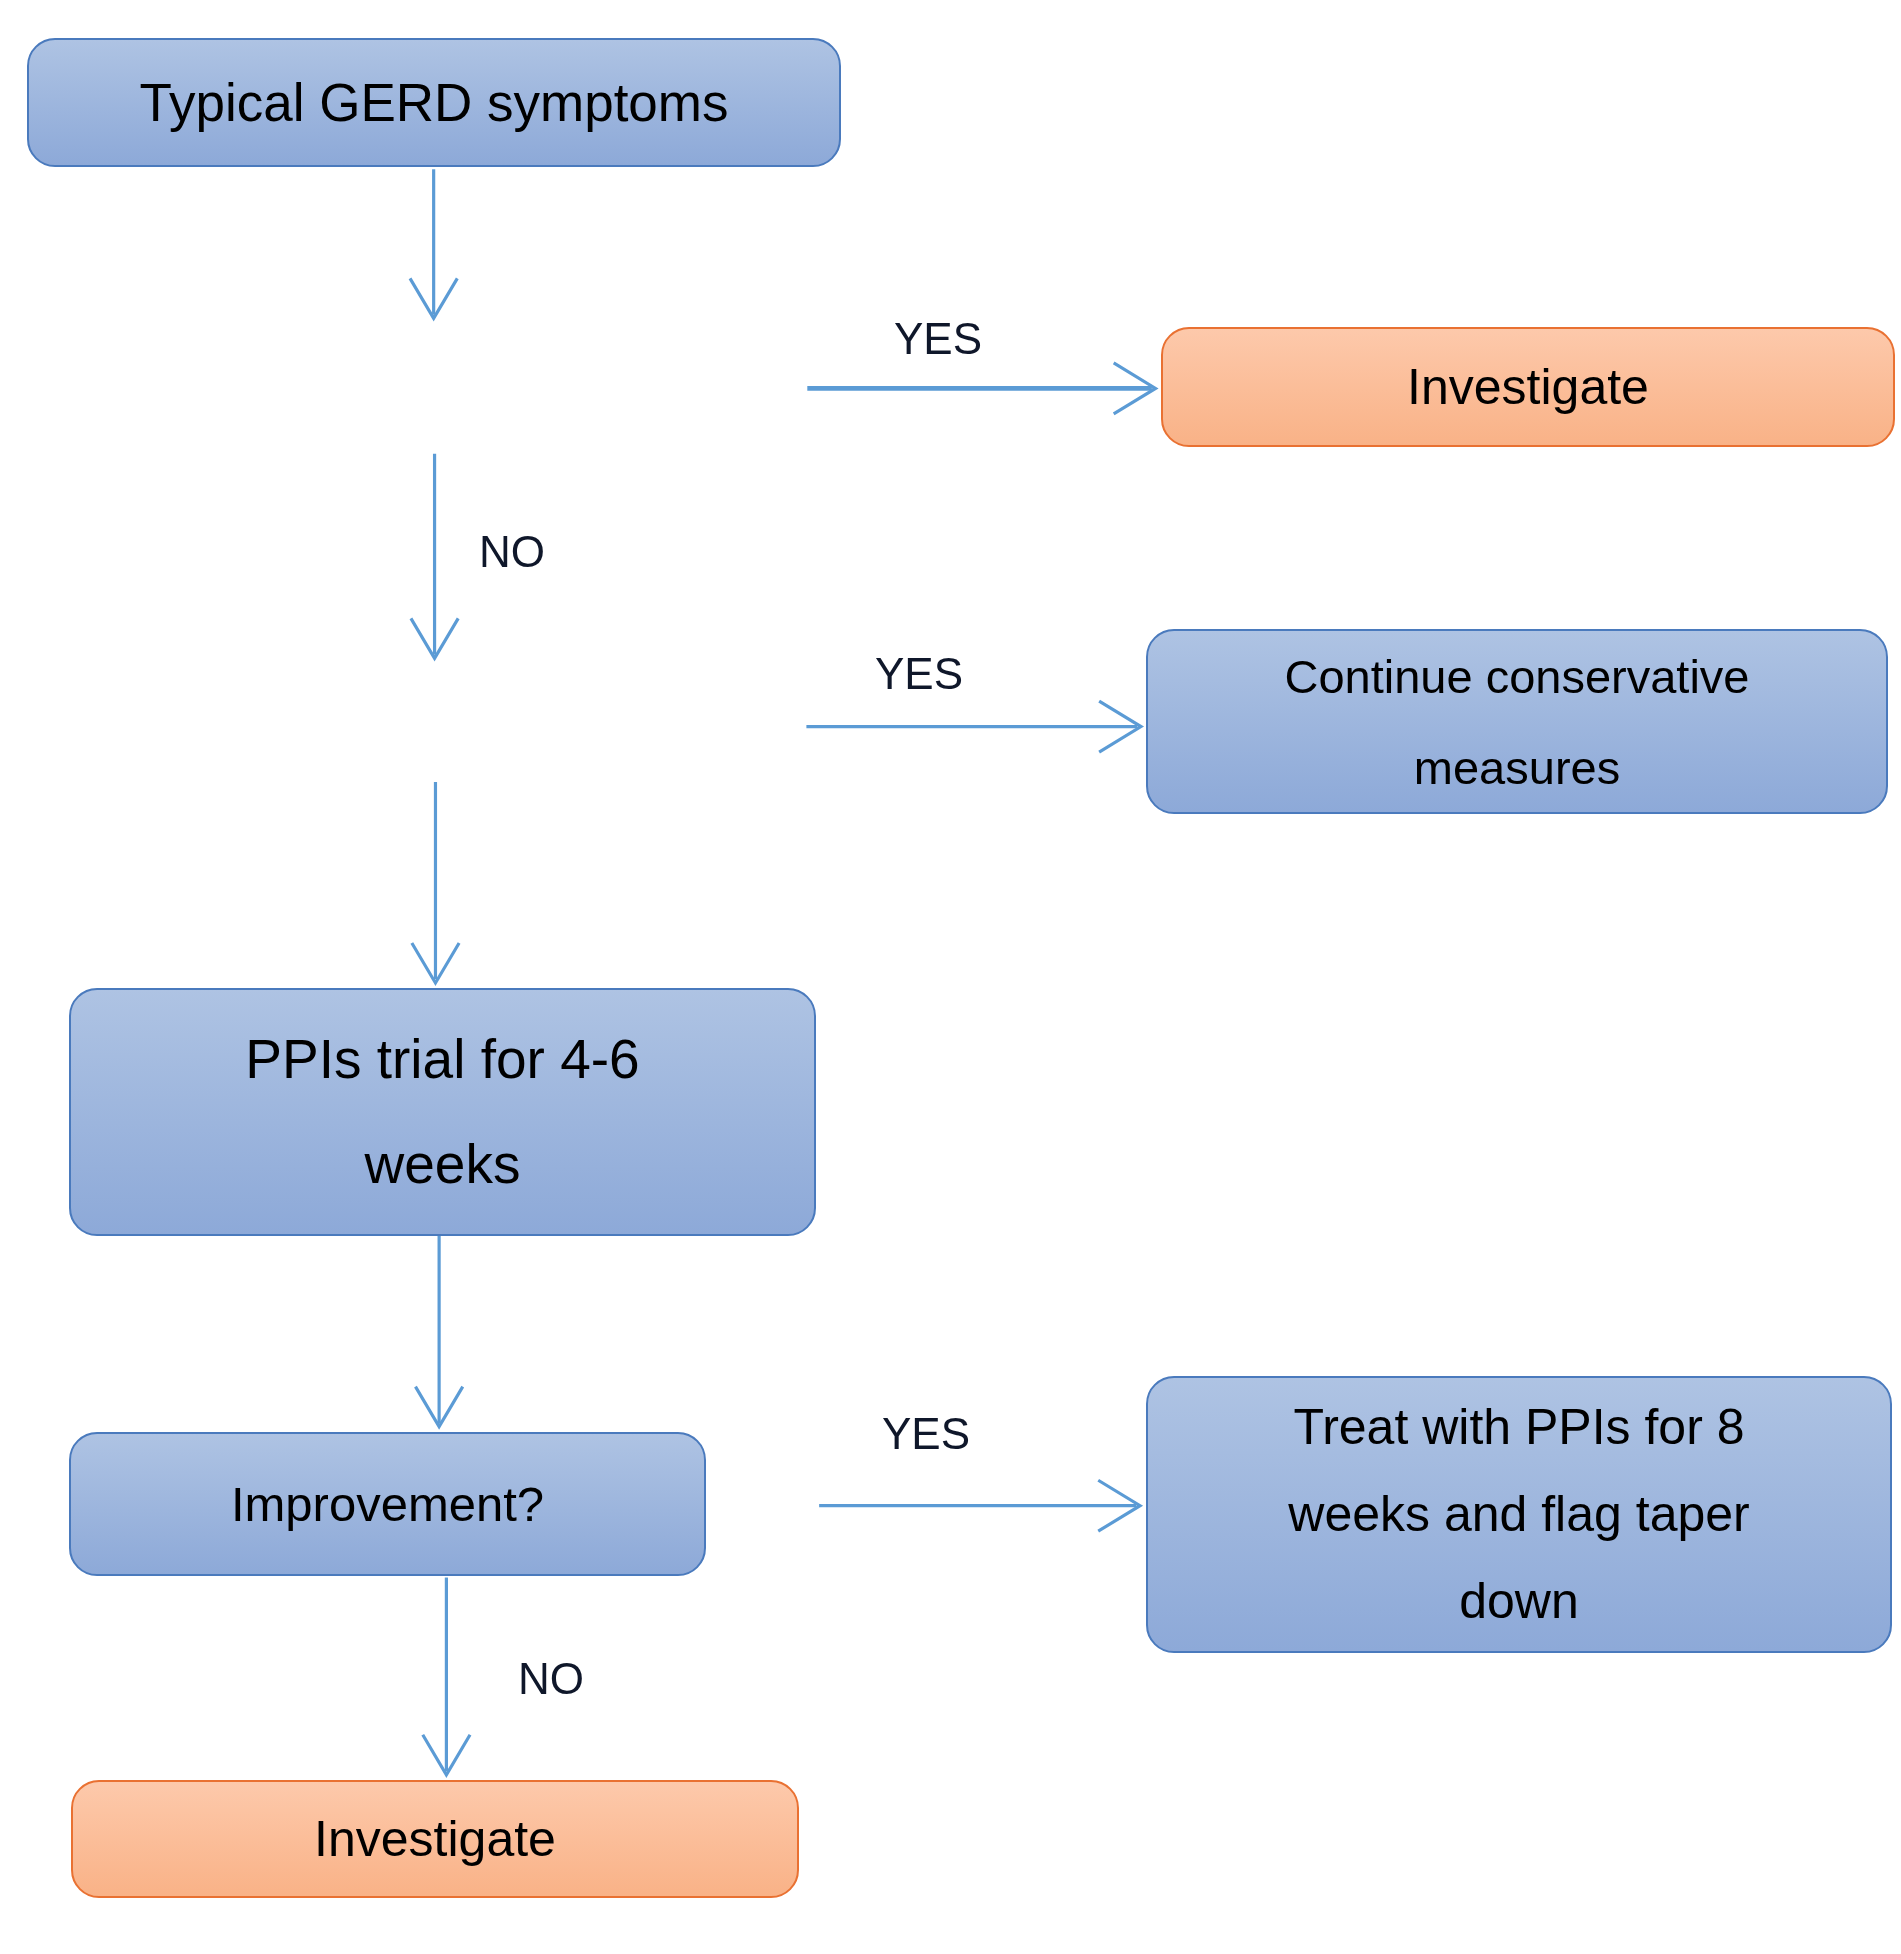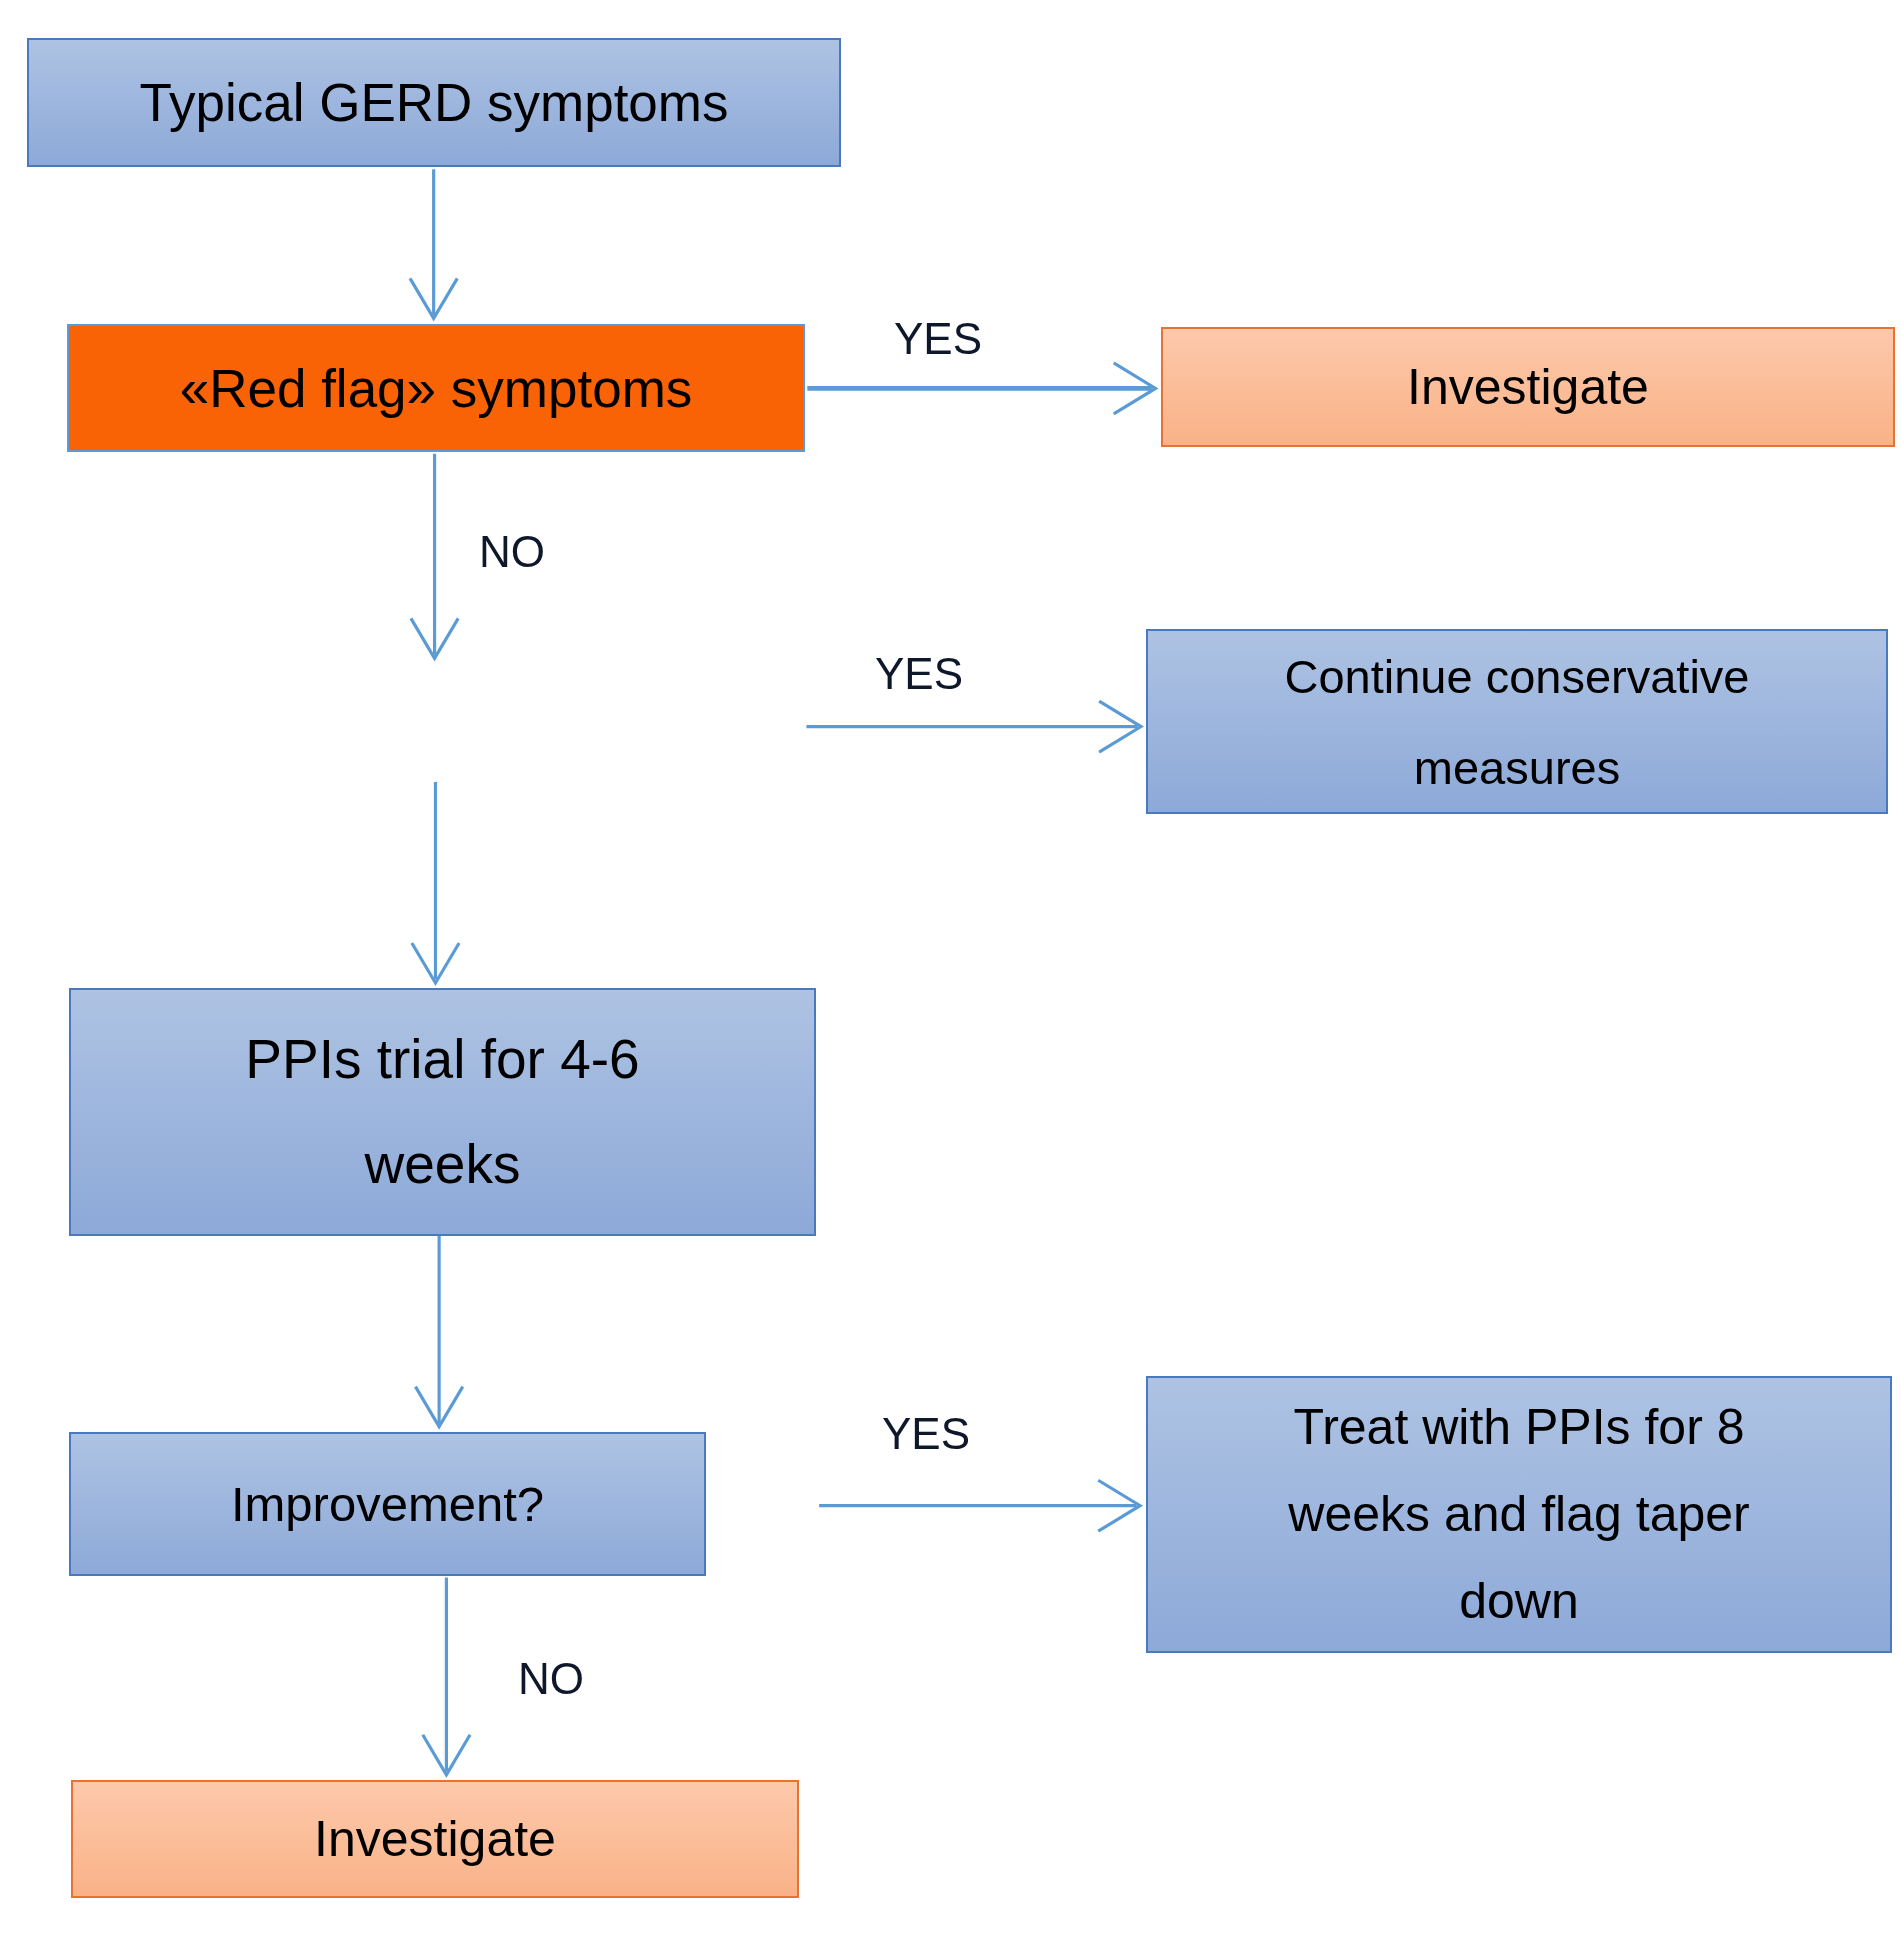--- a/index.html
+++ b/index.html
@@ -16,20 +16,21 @@
   .node {
     position: absolute;
     box-sizing: border-box;
     display: flex;
     flex-direction: column;
     align-items: center;
     justify-content: center;
     text-align: right;
     color: #000000;
     z-index: 2;
+    border-radius: 28px;
   }
   .node .line { display: block; white-space: nowrap; }
 
   .blue {
     background: linear-gradient(180deg, var(--blue-box-top, #aec3e3) 0%, var(--blue-box-bottom, #8da9d8) 100%);
     border: 2.7px solid var(--blue-box-border, #4a7abd);
   }
   .orange {
     background: var(--orange-box-fill, #fa6305);
     border: 2.7px solid var(--orange-box-border, #5b9bd5);
@@ -114,23 +115,20 @@
     <g>
       <line class="arrow" x1="901" y1="1656" x2="1250" y2="1656"></line>
       <polyline class="arrow" points="1208,1628 1254,1656 1208,1684"></polyline>
     </g>
   </svg>
 
   <div class="node blue" id="node-typical">
     <span class="line">Typical GERD symptoms</span>
   </div>
 
-  <div class="node orange" id="node-redflag">
-    <span class="line">«Red flag» symptoms</span>
-  </div>
 
   <div class="node peach" id="node-investigate-top">
     <span class="line">Investigate</span>
   </div>
 
 
   <div class="node blue" id="node-continue">
     <span class="line">Continue conservative</span>
     <span class="line">measures</span>
   </div>

